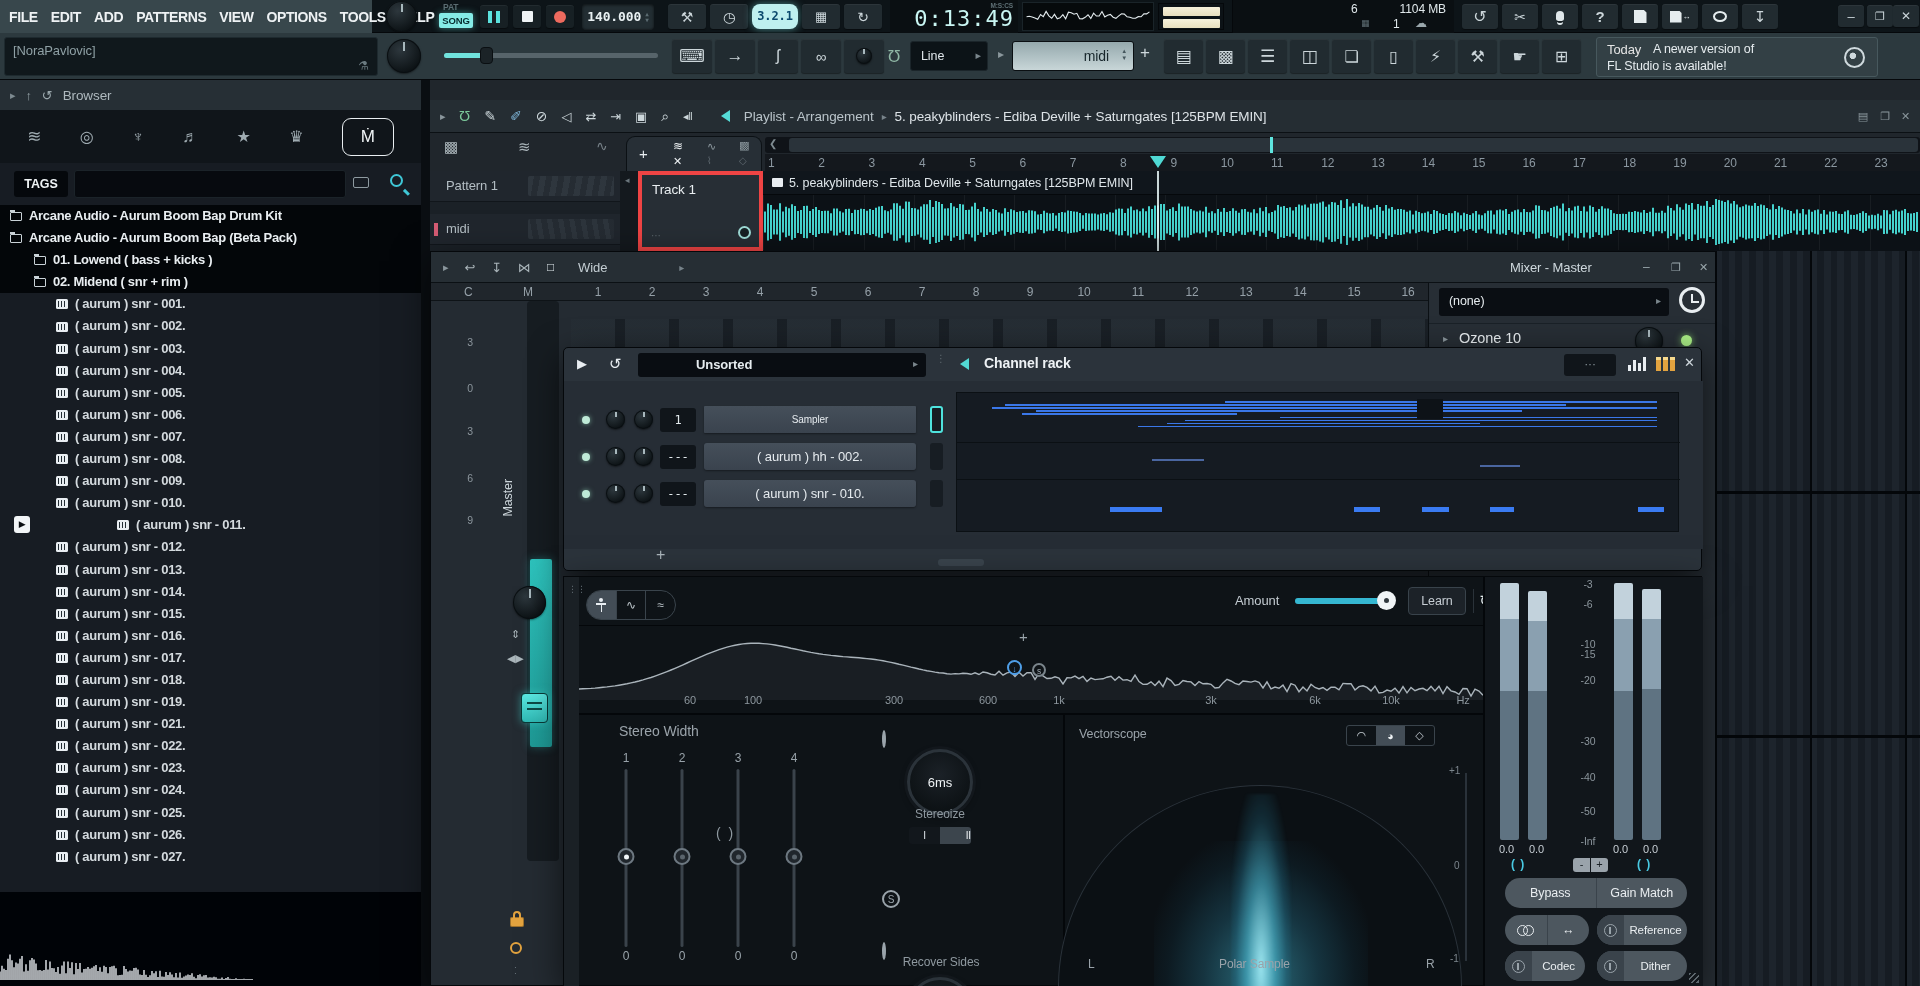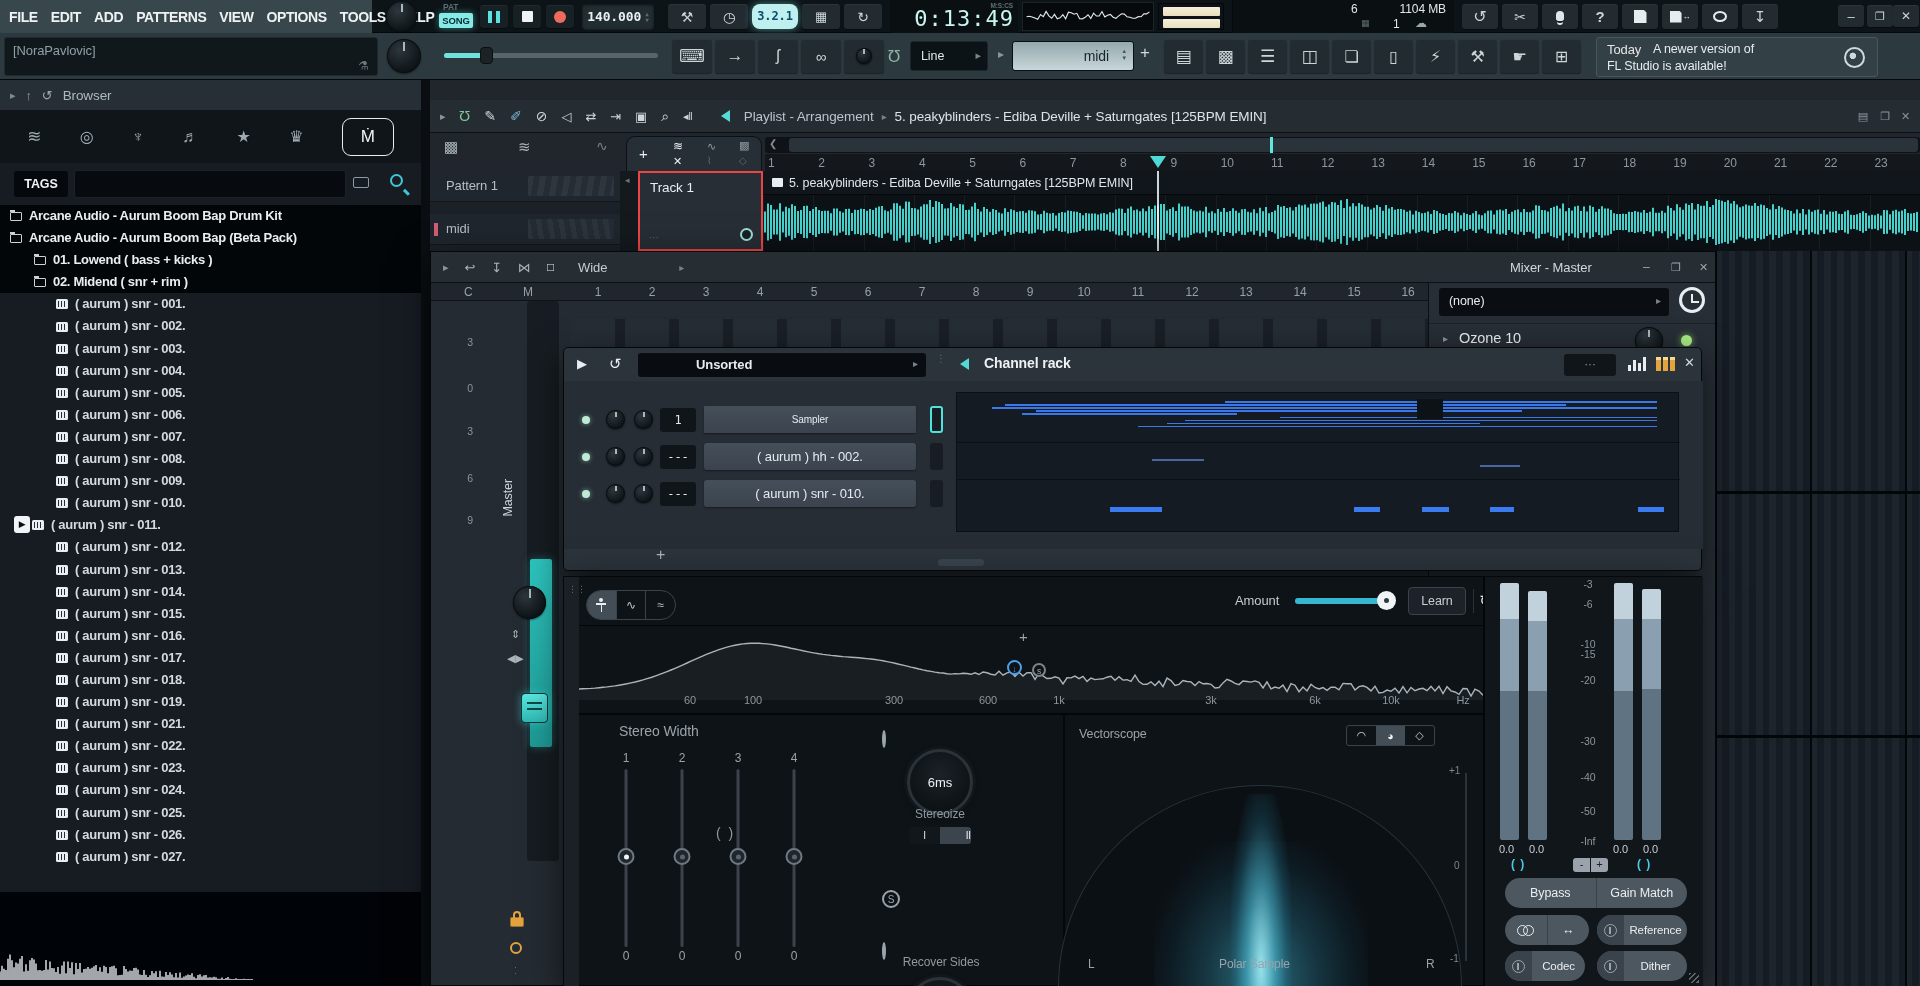--- a/index.html
+++ b/index.html
@@ -17,21 +17,21 @@
   .knob::after{content:'';position:absolute;left:50%;top:9%;width:2px;height:26%;background:#a8b8bd;transform:translateX(-50%)}
   .fl-win{background:#242b32;box-shadow:0 10px 34px rgba(0,0,0,.6);border:1px solid #05080b}
   .mono{font-family:"DejaVu Sans Mono","Liberation Mono",monospace}
   
   .brow{position:relative;height:22.1px;line-height:22.1px;display:flex;align-items:center;font-size:13px;
         color:#d4dade;white-space:nowrap;font-weight:bold;letter-spacing:-.3px}
   .brow .ficon{display:inline-block;width:12px;height:9px;margin-right:7px;flex:none}
   .brow.folder{background:#030609;color:#e9eef1;padding-left:10px}
   .brow.sub{background:#030609;color:#e9eef1;padding-left:34px}
   .brow.file{padding-left:56px}
-  .brow.playing{padding-left:32px}
+  .brow.playing{padding-left:117px}
   .brow.folder .ficon,.brow.sub .ficon{border:1px solid #c9d2d7;border-radius:1px;background:transparent;position:relative}
   .brow.folder .ficon::after,.brow.sub .ficon::after{content:'';position:absolute;left:-1px;top:-3px;width:5px;height:2px;background:#c9d2d7}
   .brow.file .ficon,.brow.playing .ficon{background:#e9eef2;border-radius:1.5px;position:relative;height:10px}
   .brow.file .ficon::after,.brow.playing .ficon::after{content:'';position:absolute;left:2px;right:2px;top:2px;bottom:2px;
         background:repeating-linear-gradient(90deg,#232d34 0 1px,transparent 1px 3px)}
   .brow.playing::before{content:'\25B6';position:absolute;left:14px;top:2px;width:16px;height:17px;background:#f2f5f7;color:#0a0e12;
         border-radius:3px;font-size:9px;line-height:17px;text-align:center}
   
   .sw-col{position:relative;width:56px;height:212px;flex:none}
   .sw-col .bl{position:absolute;top:0;width:100%;text-align:center;color:#98a2a9;font-size:12px}
@@ -412,21 +412,21 @@
       <div class="ab" style="left:0;top:43px;width:190px;height:31px;background:#20262d;border-bottom:1px solid #11161b">
         <span style="position:absolute;left:4px;top:9px;width:4px;height:13px;background:#d55c74"></span>
         <span style="position:absolute;left:16px;top:7px;color:#b4bec4;font-size:13px">midi</span>
         <span style="position:absolute;right:6px;top:5px;width:86px;height:20px;background:repeating-linear-gradient(80deg,#3a434b 0 5px,#2a3138 5px 11px);opacity:.5;border-radius:2px"></span>
       </div>
     </div>
     <div class="ab" style="left:190px;top:91px;width:18px;height:80px;background:#14191e">
       <span style="position:absolute;left:5px;top:4px;color:#6b767d;font-size:9px">◂</span>
     </div>
 
-    <div class="ab" style="left:208px;top:91px;width:125px;height:80px;background:#272e35;border:2px solid #ef4444">
+    <div class="ab" style="left:208px;top:91px;width:125px;height:80px;background:#272e35;border:4px solid #ef4444">
       <span style="position:absolute;left:10px;top:7px;color:#e9eef1;font-size:13.5px">Track 1</span>
       <span style="position:absolute;left:9px;bottom:6px;color:#5d676e;font-size:10px">···</span>
       <span style="position:absolute;right:8px;bottom:8px;width:13px;height:13px;border-radius:50%;border:2px solid #9fdcd7;background:#172024"></span>
     </div>
 
     <div class="ab" style="left:333px;top:91px;width:1157px;height:80px;background:#0c1116">
       <div style="position:absolute;left:0;top:0;width:1157px;height:24px;background:#10161c;border-bottom:1px solid #05080b;display:flex;align-items:center;gap:6px;padding-left:9px">
         <span class="ficon" style="width:11px;height:9px;background:#e9eef2;border-radius:1px"></span>
         <span style="color:#dfe6ea;font-size:12.5px;white-space:nowrap">5. peakyblinders - Ediba Deville + Saturngates [125BPM EMIN]</span>
       </div>

